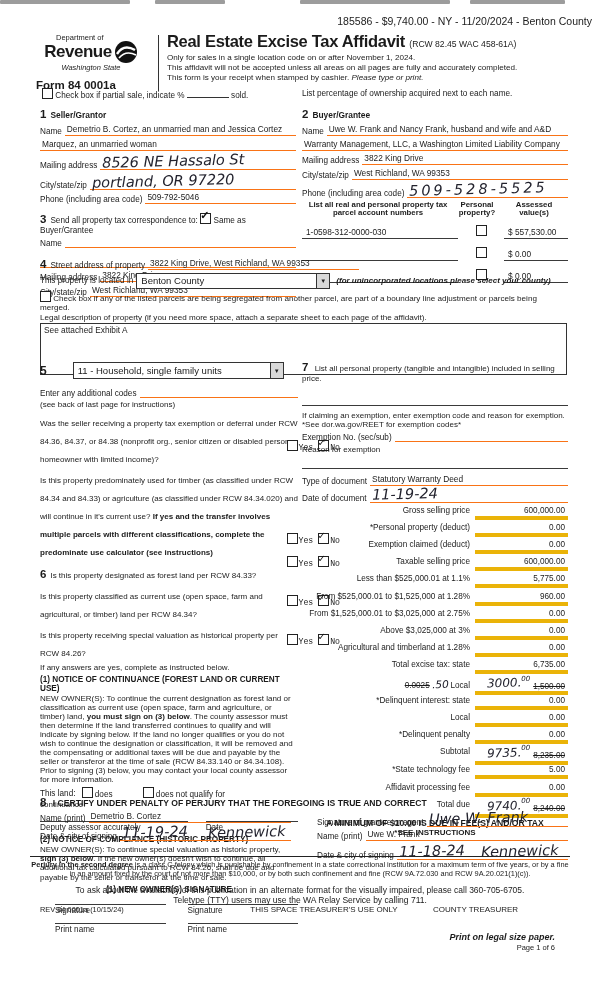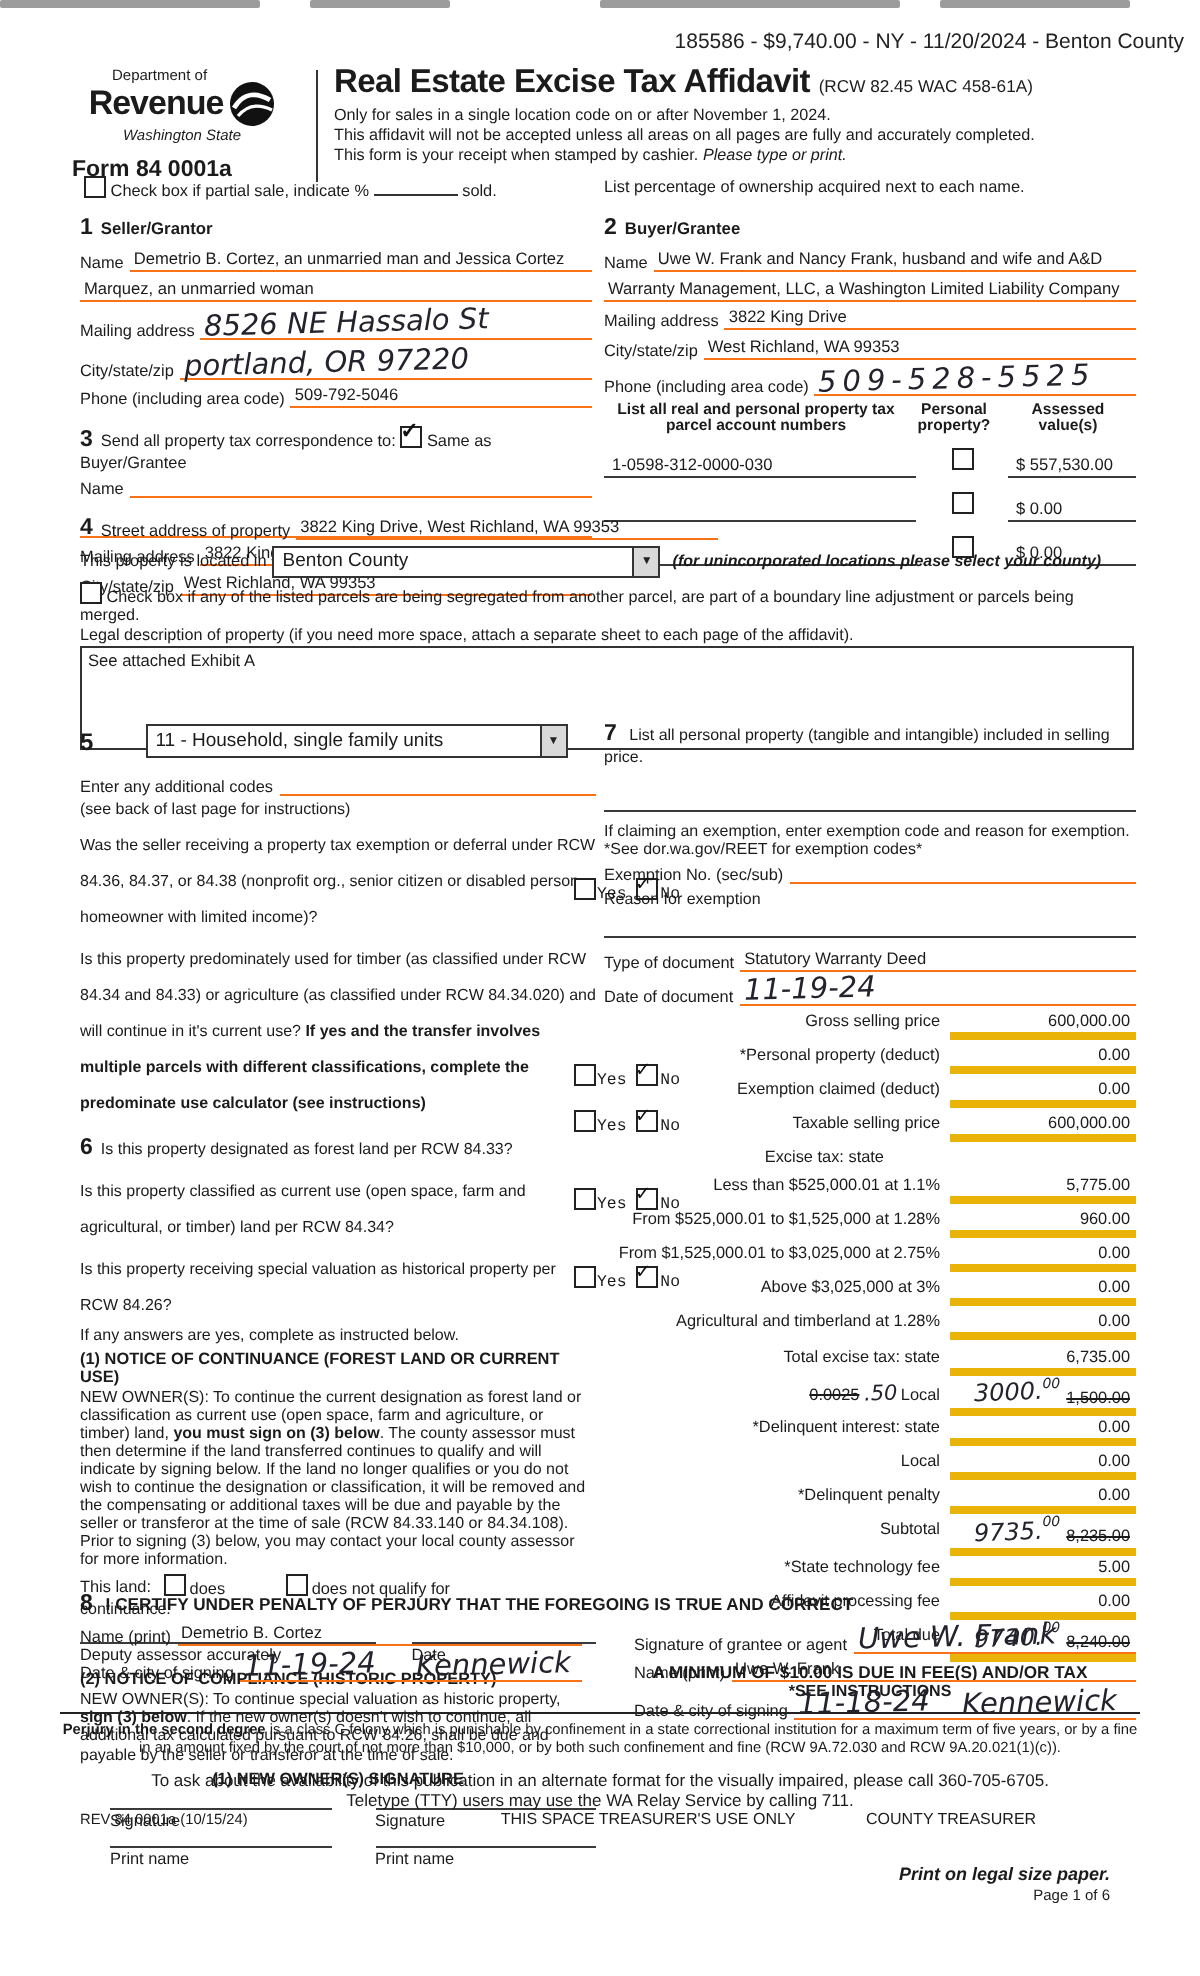--- a/index.html
+++ b/index.html
@@ -367,24 +367,20 @@
         </div>
     <div class="taxrow">
           <span class="tax-label">Exemption claimed (deduct)</span>
           <span class="tax-amt">0.00</span>
         </div>
     <div class="taxrow">
           <span class="tax-label">Taxable selling price</span>
           <span class="tax-amt">600,000.00</span>
         </div>
     <div class="taxrow">
-          <span class="tax-label" style="padding-right:28px;">Excise tax: state</span>
-          <span class="tax-amt noline"></span>
-        </div>
-    <div class="taxrow">
           <span class="tax-label">Less than $525,000.01 at 1.1%</span>
           <span class="tax-amt">5,775.00</span>
         </div>
     <div class="taxrow">
           <span class="tax-label">From $525,000.01 to $1,525,000 at 1.28%</span>
           <span class="tax-amt">960.00</span>
         </div>
     <div class="taxrow">
           <span class="tax-label">From $1,525,000.01 to $3,025,000 at 2.75%</span>
           <span class="tax-amt">0.00</span>

